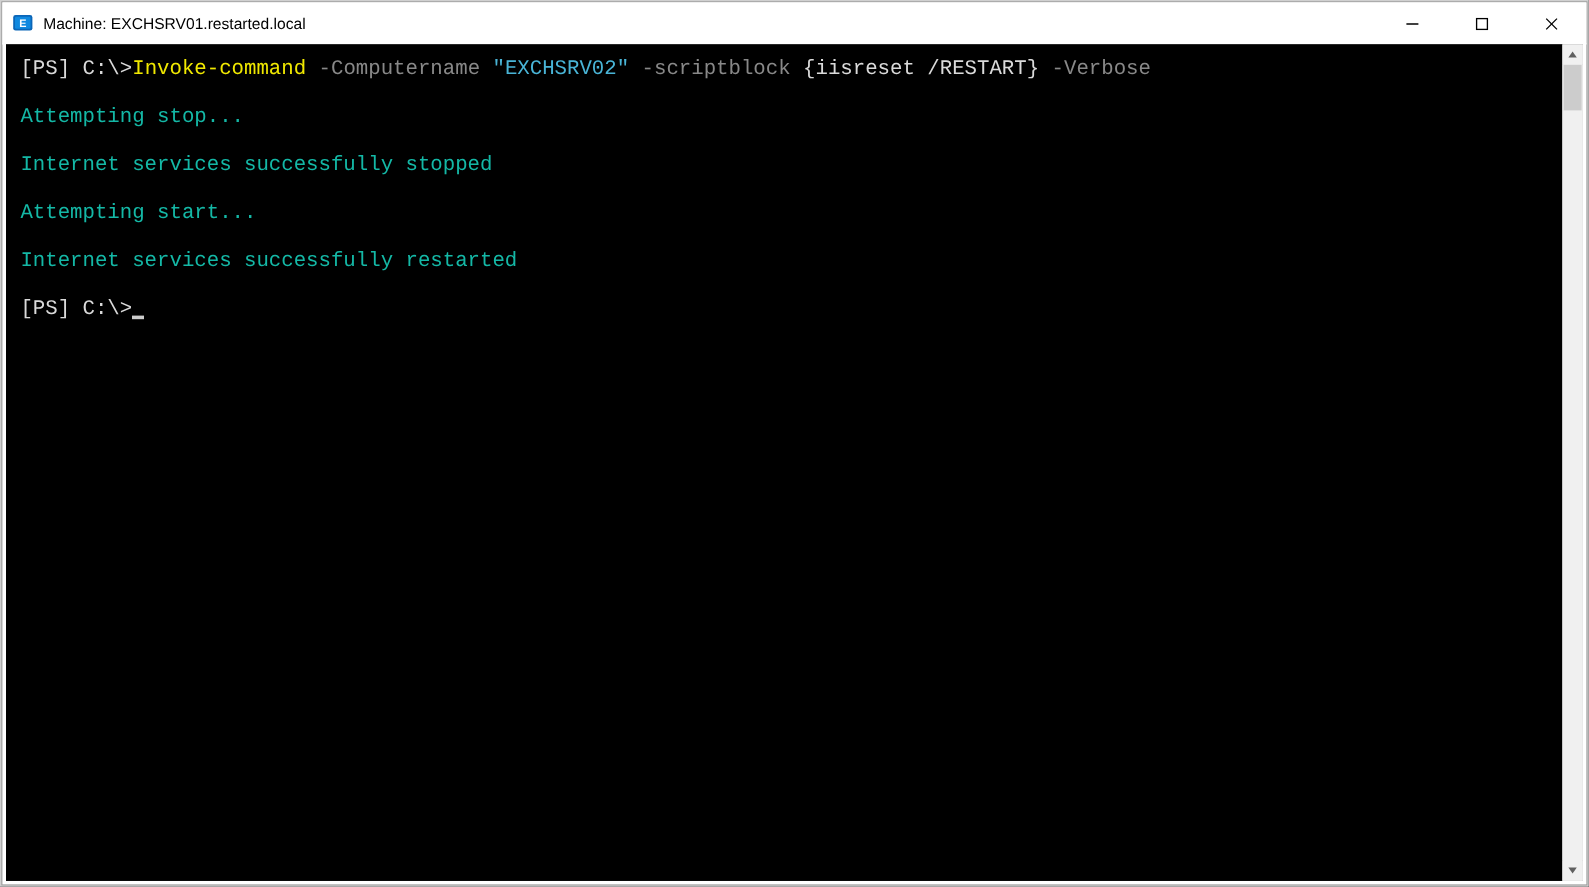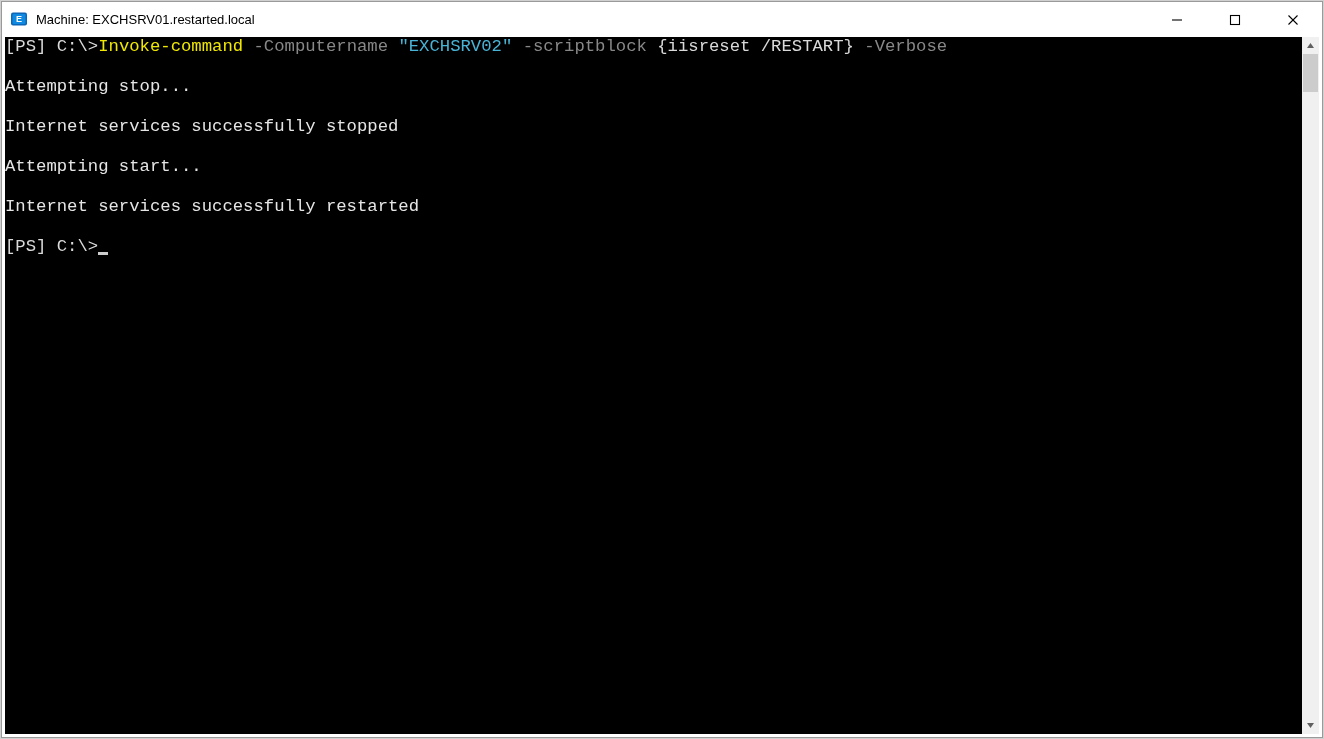--- a/index.html
+++ b/index.html
@@ -72,21 +72,21 @@
       background: #000000;
       margin: 0 3px 3px 3px;
     }
     .terminal {
       flex: 1 1 auto;
       background: #000000;
       font-family: Consolas, "Courier New", monospace;
       font-size: 17.25px;
       line-height: 20px;
       color: #cccccc;
-      padding: 0;
+      padding: 12px;
       white-space: pre;
       overflow: hidden;
     }
     .scrollbar {
       width: 17px;
       background: #f0f0f0;
       position: relative;
       display: flex;
       flex-direction: column;
     }
@@ -108,21 +108,21 @@
       right: 1px;
       top: 0;
       height: 38px;
       background: #cccccc;
     }
     .tok-prompt { color: #dadada; }
     .tok-yellow { color: #f0e800; }
     .tok-gray   { color: #888888; }
     .tok-cyan   { color: #49b4d6; }
     .tok-white  { color: #dadada; }
-    .tok-out    { color: #e5e5e5; font-family: Liberation Mono, monospace; }
+    .tok-out    { color: #14b8a6; font-family: Liberation Mono, monospace; }
     .cursor {
       display: inline-block;
       width: 10px;
       height: 3px;
       background: #cccccc;
       position: relative;
       top: 4px;
       margin-left: 0px;
     }
     .term-line {

